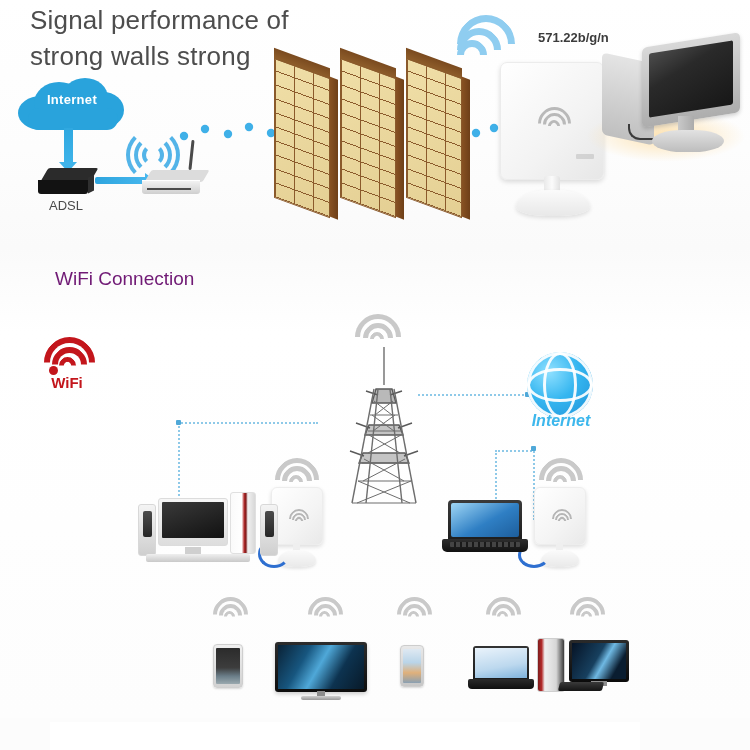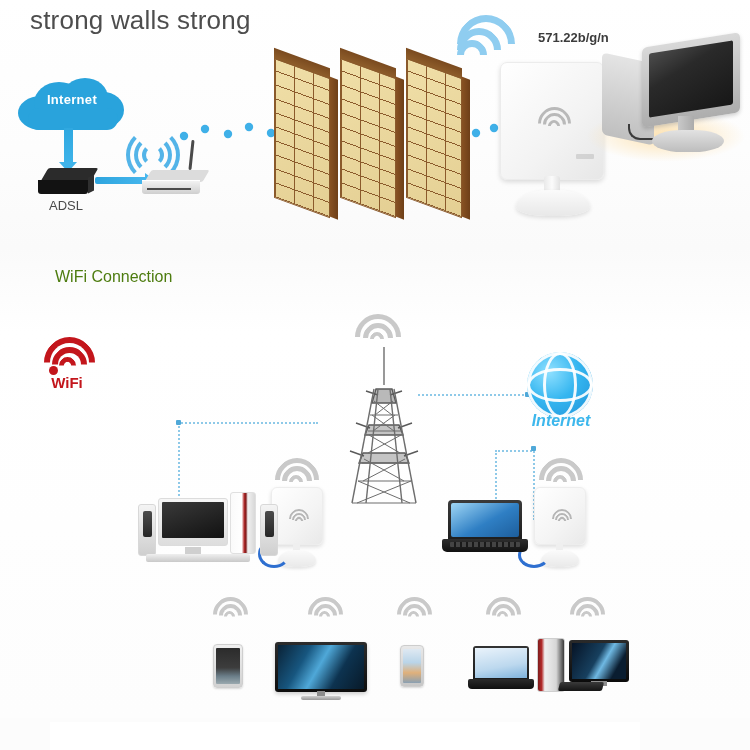--- a/index.html
+++ b/index.html
@@ -142,21 +142,21 @@
   .mon .foot{position:absolute;left:52px;top:92px;width:72px;height:22px;
         background:linear-gradient(180deg,#e2e2e2,#bdbdbd);
         border-radius:50%/60%;}
   .mon .cable{position:absolute;left:28px;top:86px;width:26px;height:14px;
         border-bottom:2px solid #3b3b3b;border-left:2px solid #3b3b3b;
         border-radius:0 0 0 12px;}
 
   
   .sec2{position:absolute;left:0;top:248px;width:750px;height:470px;
         background:linear-gradient(180deg,#fafafa 0%,#ffffff 18%,#fdfdfd 100%);}
-  .subhead{position:absolute;left:55px;top:268px;font-size:16px;color:#4d7c0f;}
+  .subhead{position:absolute;left:55px;top:268px;font-size:19px;color:#701a75;}
 
   
   .redwifi{position:absolute;left:40px;top:333px;width:52px;height:38px;}
   .redwifi span{position:absolute;border:6px solid #c3161c;border-radius:50%;
         border-left-color:transparent;border-bottom-color:transparent;transform:rotate(-45deg);}
   .redwifi .r1{left:19px;top:24px;width:7px;height:7px;border-width:5px;}
   .redwifi .r2{left:12px;top:14px;width:23px;height:23px;}
   .redwifi .r3{left:4px;top:4px;width:39px;height:39px;}
   .redwifi-dot{position:absolute;left:49px;top:366px;width:9px;height:9px;border-radius:50%;background:#c3161c;}
   .redwifi-label{position:absolute;left:40px;top:374px;width:54px;text-align:center;
@@ -279,20 +279,21 @@
   .bottom-band{position:absolute;left:50px;top:722px;width:590px;height:28px;background:#ffffff;}
 </style>
 </head>
 <body>
 
 <div id="stage">
 
   <div class="sec1">
 
     <div class="headline nosel">
+      <div>Signal performance of</div>
       <div>strong walls strong</div>
     </div>
 
     <div class="cloud">
       <div class="lobe l1"></div>
         <div class="lobe l2"></div>
         <div class="lobe l3"></div>
       <div class="lobe l4"></div>
         <div class="lobe l5"></div>
       <div class="cloud-text nosel">Internet</div>

